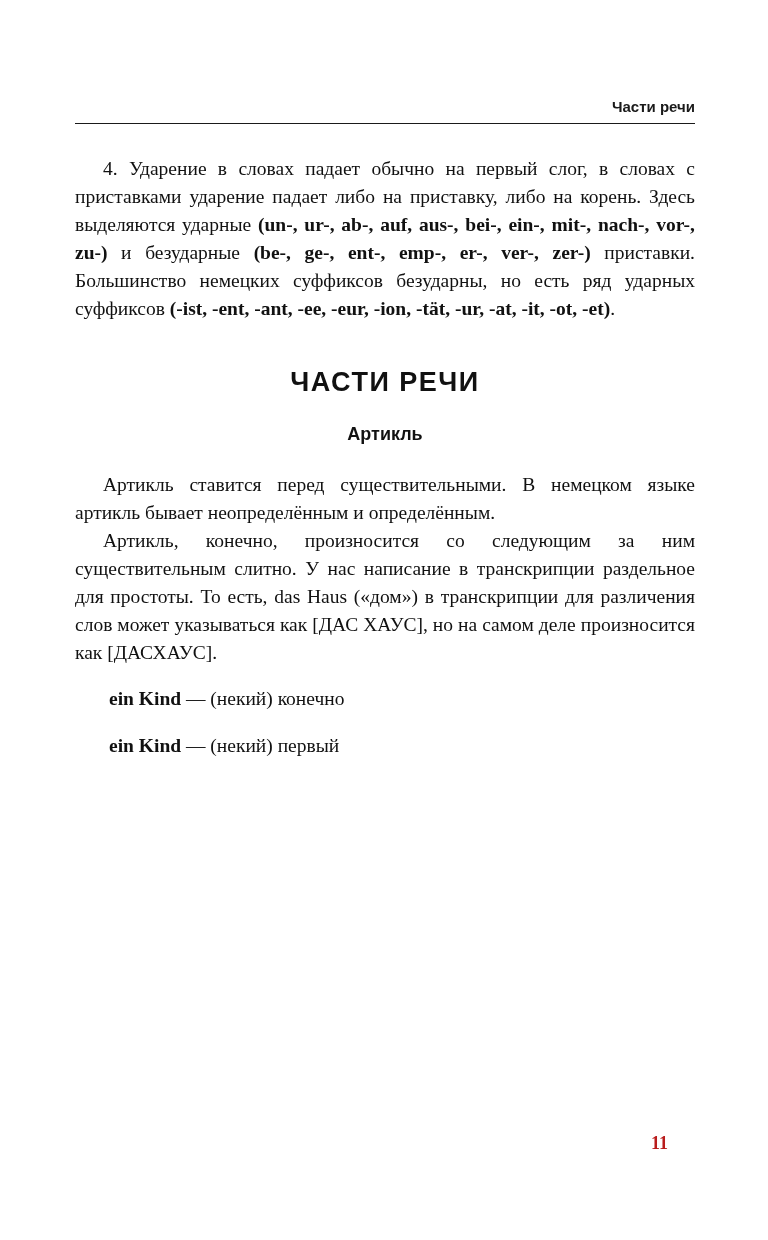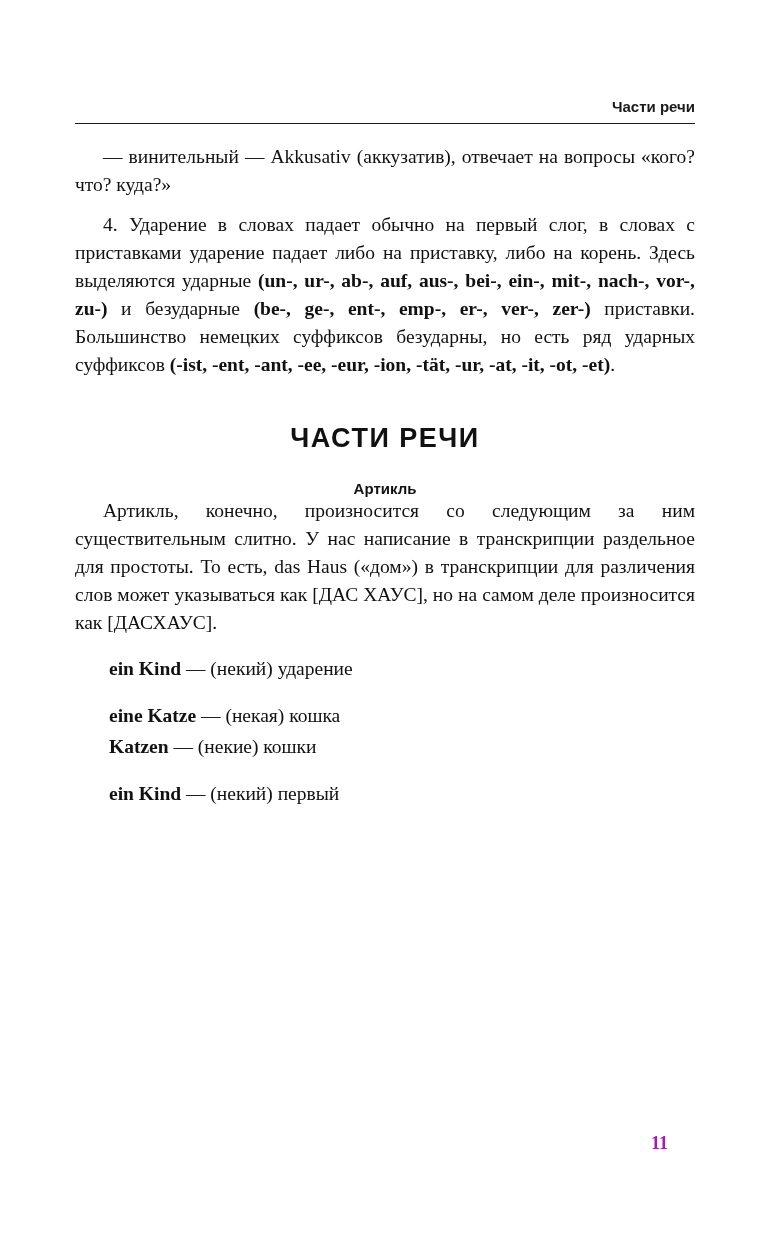--- a/index.html
+++ b/index.html
@@ -46,78 +46,75 @@
     margin-top: 44px;
     text-align: center;
     font-family: "Liberation Sans", sans-serif;
     font-weight: bold;
     font-size: 27px;
     letter-spacing: 1.5px;
     color: #111111;
   }
   .sub-heading {
     margin-top: 26px;
+    margin-bottom: 26px;
     text-align: center;
     font-family: "Liberation Sans", sans-serif;
     font-weight: bold;
-    font-size: 15px;
+    font-size: 18px;
     color: #111111;
   }
   .examples {
     margin-top: 16px;
     margin-left: 34px;
   }
   .example-group { margin-bottom: 16px; }
   .example-line {
     font-size: 19.5px;
     line-height: 31px;
     font-weight: 500;
   }
   .example-line b { font-weight: bold; }
   .page-number {
     position: absolute;
     bottom: 86px;
     right: 100px;
     font-family: "Liberation Serif", serif;
     font-weight: bold;
     font-size: 18px;
-    color: #a21caf;
+    color: #b91c1c;
   }
 </style>
 </head>
 <body>
 
 <div class="page">
 
   <div class="running-head">
     <span>Части речи</span>
   </div>
 
   <div class="body-text">
 
-    <p class="para"><span>— винительный — Akkusativ (аккузатив), отвечает на вопросы «кого? что? куда?»</span></p>
 
 
     <p class="para spaced-before"><span>4. Ударение в словах падает обычно на первый слог, в словах с приставками ударение падает либо на приставку, либо на корень. Здесь выделяются ударные </span><b>(un-, ur-, ab-, auf, aus-, bei-, ein-, mit-, nach-, vor-, zu-)</b><span> и безударные </span><b>(be-, ge-, ent-, emp-, er-, ver-, zer-)</b><span> приставки. Большинство немецких суффиксов безударны, но есть ряд ударных суффиксов </span><b>(-ist, -ent, -ant, -ee, -eur, -ion, -tät, -ur, -at, -it, -ot, -et)</b><span>.</span></p>
 
     <h1 class="section-heading">ЧАСТИ РЕЧИ</h1>
 
     <h2 class="sub-heading">Артикль</h2>
 
+    <p class="para"><span>Артикль ставится перед существительными. В немецком языке артикль бывает неопределённым и определённым.</span></p>
 
 
     <p class="para"><span>Артикль, конечно, произносится со следующим за ним существительным слитно. У нас написание в транскрипции раздельное для простоты. То есть, das Haus («дом») в транскрипции для различения слов может указываться как [ДАС ХАУС], но на самом деле произносится как [ДАСХАУС].</span></p>
 
     <div class="examples">
       <div class="example-group">
-        <div class="example-line"><b>ein Kind</b><span> — (некий) ударение</span></div>
-      </div>
-      <div class="example-group">
-        <div class="example-line"><b>eine Katze</b><span> — (некая) кошка</span></div>
-        <div class="example-line"><b>Katzen</b><span> — (некие) кошки</span></div>
+        <div class="example-line"><b>ein Kind</b><span> — (некий) конечно</span></div>
       </div>
       <div class="example-group">
         <div class="example-line"><b>ein Kind</b><span> — (некий) первый</span></div>
       </div>
     </div>
 
   </div>
 
   <div class="page-number">11</div>
 

